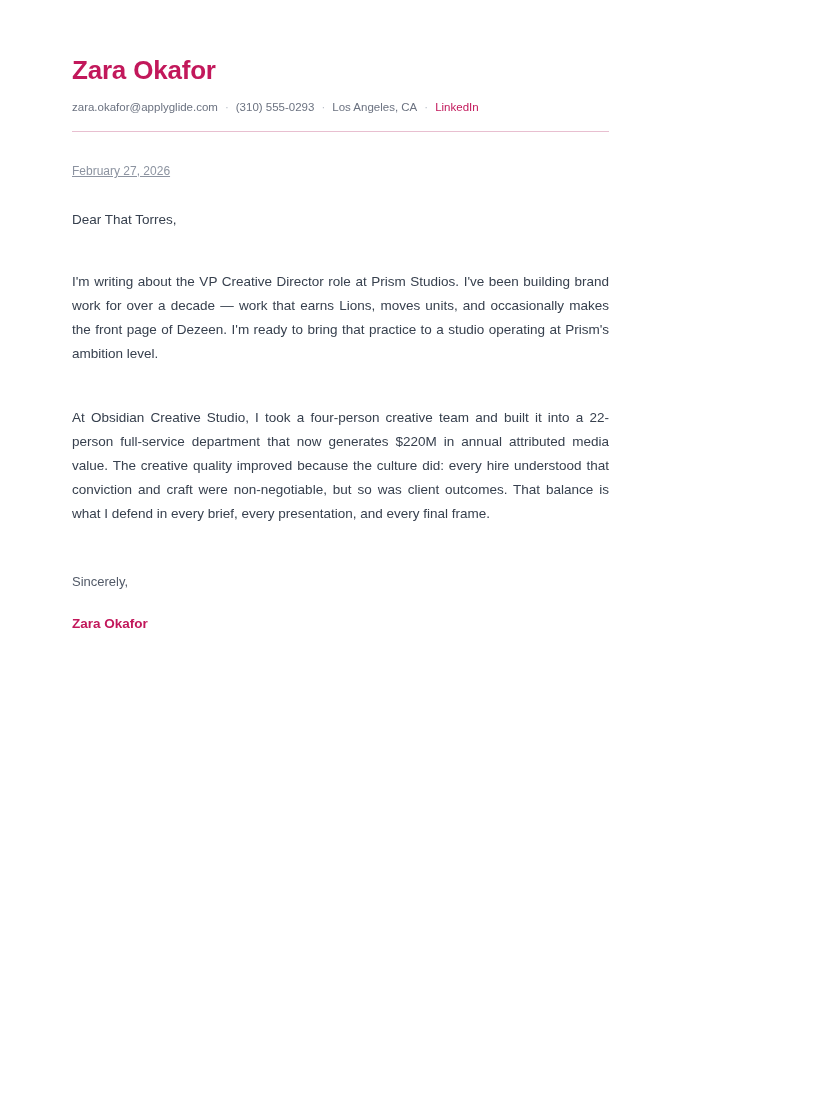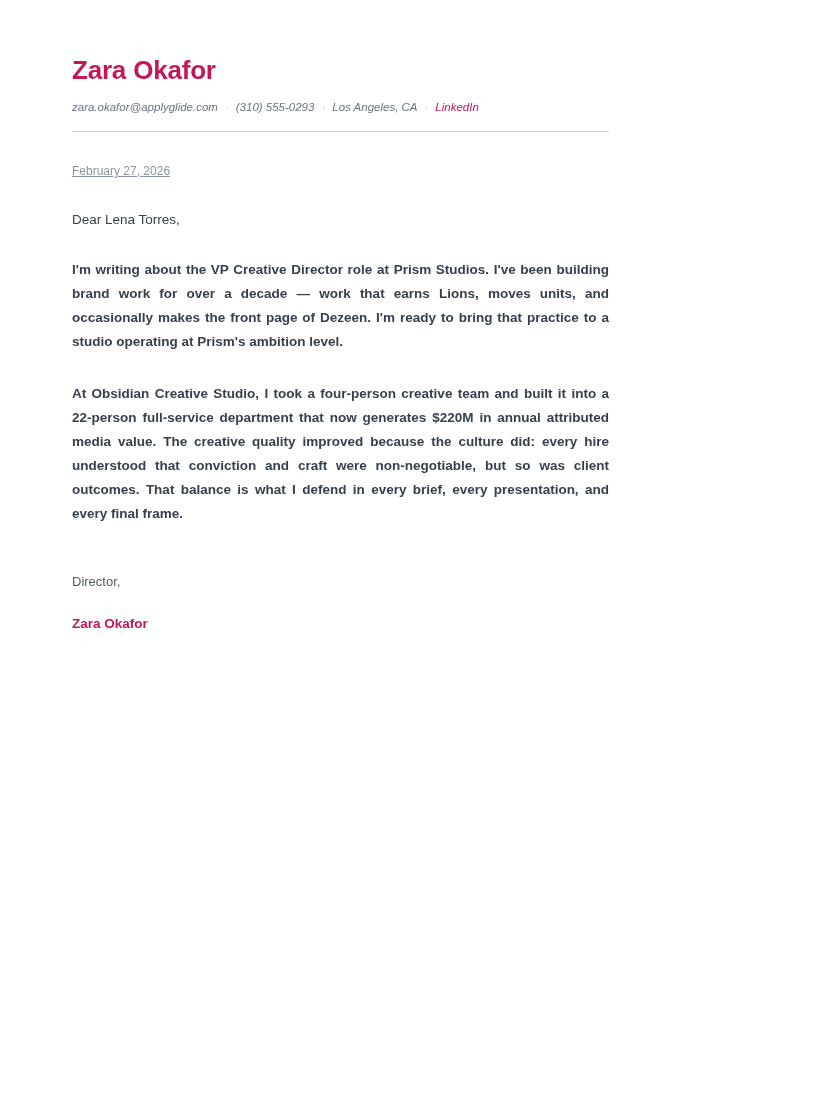--- a/index.html
+++ b/index.html
@@ -36,21 +36,20 @@
     color: #c2185b;
     letter-spacing: -0.2px;
   }
 
   .contact-line {
     margin: 13px 0 0 0;
     font-size: 11.5px;
     line-height: 1.4;
     color: #6b7280;
     white-space: nowrap;
-    font-style: italic;
   }
   .contact-item {
     color: #6b7280;
   }
   .contact-sep {
     display: inline-block;
     padding: 0 7px;
     color: #b9bfc9;
   }
   .contact-link {
@@ -75,27 +74,26 @@
   }
 
   .salutation {
     margin: 30px 0 0 0;
     font-size: 13.5px;
     line-height: 1.5;
     color: #37404e;
   }
 
   .body-paragraph {
-    margin: 28px 0 0 0;
+    margin: 40px 0 0 0;
     font-size: 13.5px;
     line-height: 1.78;
     color: #37404e;
     text-align: justify;
     text-justify: inter-word;
-    font-weight: bold;
   }
 
   .closing {
     margin: 46px 0 0 0;
     font-size: 13px;
     line-height: 1.5;
     color: #525a68;
   }
 
   .signature-name {
@@ -120,27 +118,27 @@
     </div>
 
     <hr class="divider">
 
   </header>
 
   <main class="letter-body">
 
     <div class="date-line">February 27, 2026</div>
 
-    <div class="salutation">Dear Lena Torres,</div>
+    <div class="salutation">Dear That Torres,</div>
 
     <p class="body-paragraph">I'm writing about the VP Creative Director role at Prism Studios. I've been building brand work for over a decade — work that earns Lions, moves units, and occasionally makes the front page of Dezeen. I'm ready to bring that practice to a studio operating at Prism's ambition level.</p>
 
     <p class="body-paragraph">At Obsidian Creative Studio, I took a four-person creative team and built it into a 22-person full-service department that now generates $220M in annual attributed media value. The creative quality improved because the culture did: every hire understood that conviction and craft were non-negotiable, but so was client outcomes. That balance is what I defend in every brief, every presentation, and every final frame.</p>
 
 
 
-    <div class="closing">Director,</div>
+    <div class="closing">Sincerely,</div>
 
     <div class="signature-name">Zara Okafor</div>
 
   </main>
 
 </div>
 
 </body></html>

